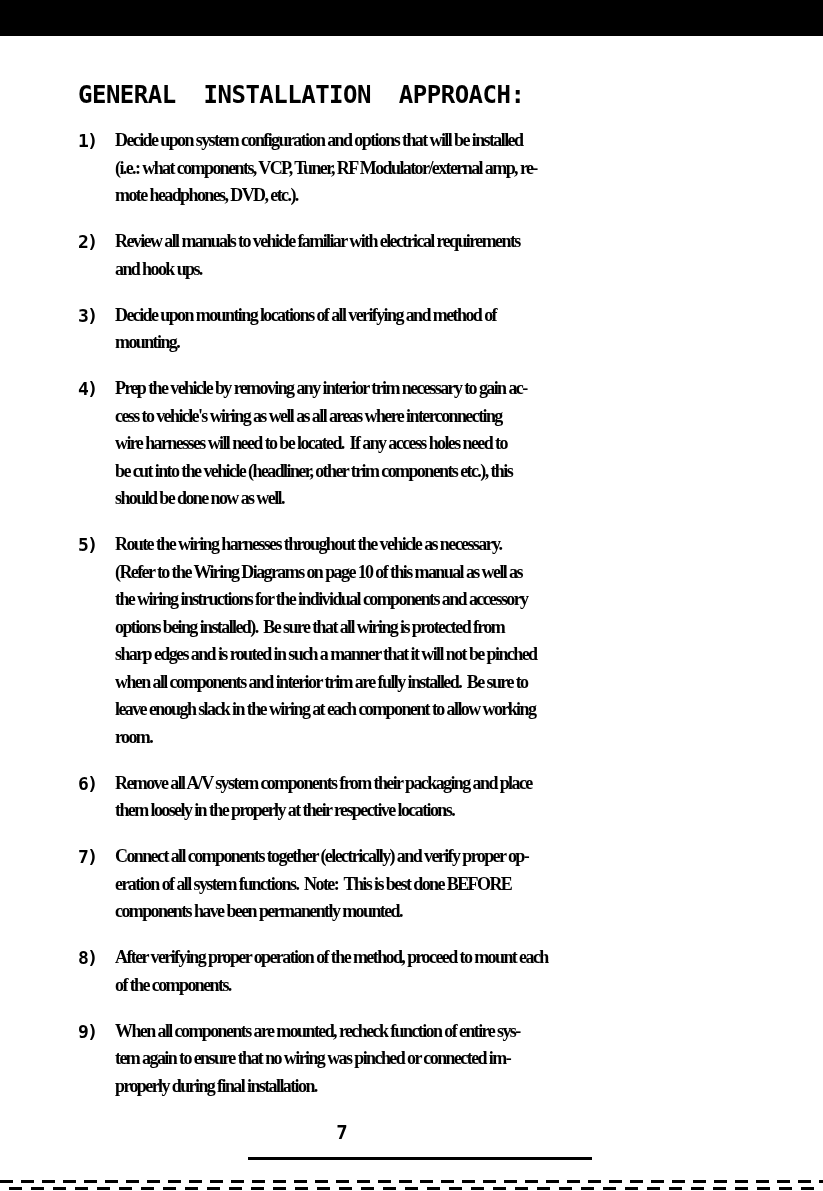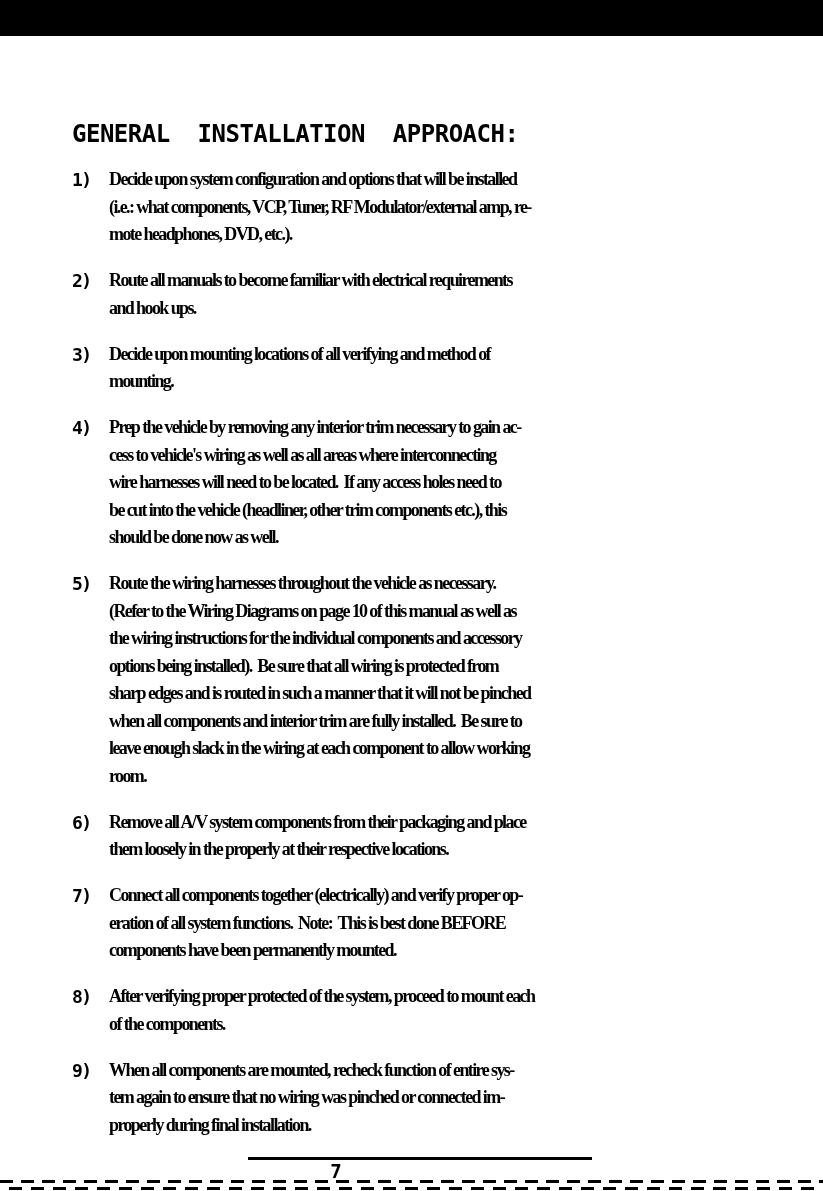--- a/index.html
+++ b/index.html
@@ -21,25 +21,24 @@
     position: absolute;
     top: 0;
     left: 0;
     width: 100%;
     height: 36px;
     background: #000000;
   }
   .content {
     position: absolute;
     top: 36px;
-    left: 6px;
+    left: 12px;
     width: 651px;
     padding: 0 58px 0 66px;
     box-sizing: border-box;
-    margin-top: 39px;
   }
   .doc-title {
     margin: 44px 0 17px 0;
     font-size: 24px;
     line-height: 30px;
     letter-spacing: -0.5px;
     white-space: pre;
   }
   .item-row {
     display: flex;
@@ -110,21 +109,21 @@
     <div>
   <div class="item-row">
     <span class="item-num">1)</span>
     <div class="item-text">Decide upon system configuration and options that will be installed
 (i.e.: what components, VCP, Tuner, RF Modulator/external amp, re-
 mote headphones, DVD, etc.).</div>
   </div>
 
   <div class="item-row">
     <span class="item-num">2)</span>
-    <div class="item-text">Route all manuals to become familiar with electrical requirements
+    <div class="item-text">Review all manuals to vehicle familiar with electrical requirements
 and hook ups.</div>
   </div>
 
   <div class="item-row">
     <span class="item-num">3)</span>
     <div class="item-text">Decide upon mounting locations of all verifying and method of
 mounting.</div>
   </div>
 
   <div class="item-row">
@@ -156,21 +155,21 @@
 
   <div class="item-row">
     <span class="item-num">7)</span>
     <div class="item-text">Connect all components together (electrically) and verify proper op-
 eration of all system functions.  Note:  This is best done BEFORE
 components have been permanently mounted.</div>
   </div>
 
   <div class="item-row">
     <span class="item-num">8)</span>
-    <div class="item-text">After verifying proper protected of the system, proceed to mount each
+    <div class="item-text">After verifying proper operation of the method, proceed to mount each
 of the components.</div>
   </div>
 
   <div class="item-row">
     <span class="item-num">9)</span>
     <div class="item-text">When all components are mounted, recheck function of entire sys-
 tem again to ensure that no wiring was pinched or connected im-
 properly during final installation.</div>
   </div>
 </div>

